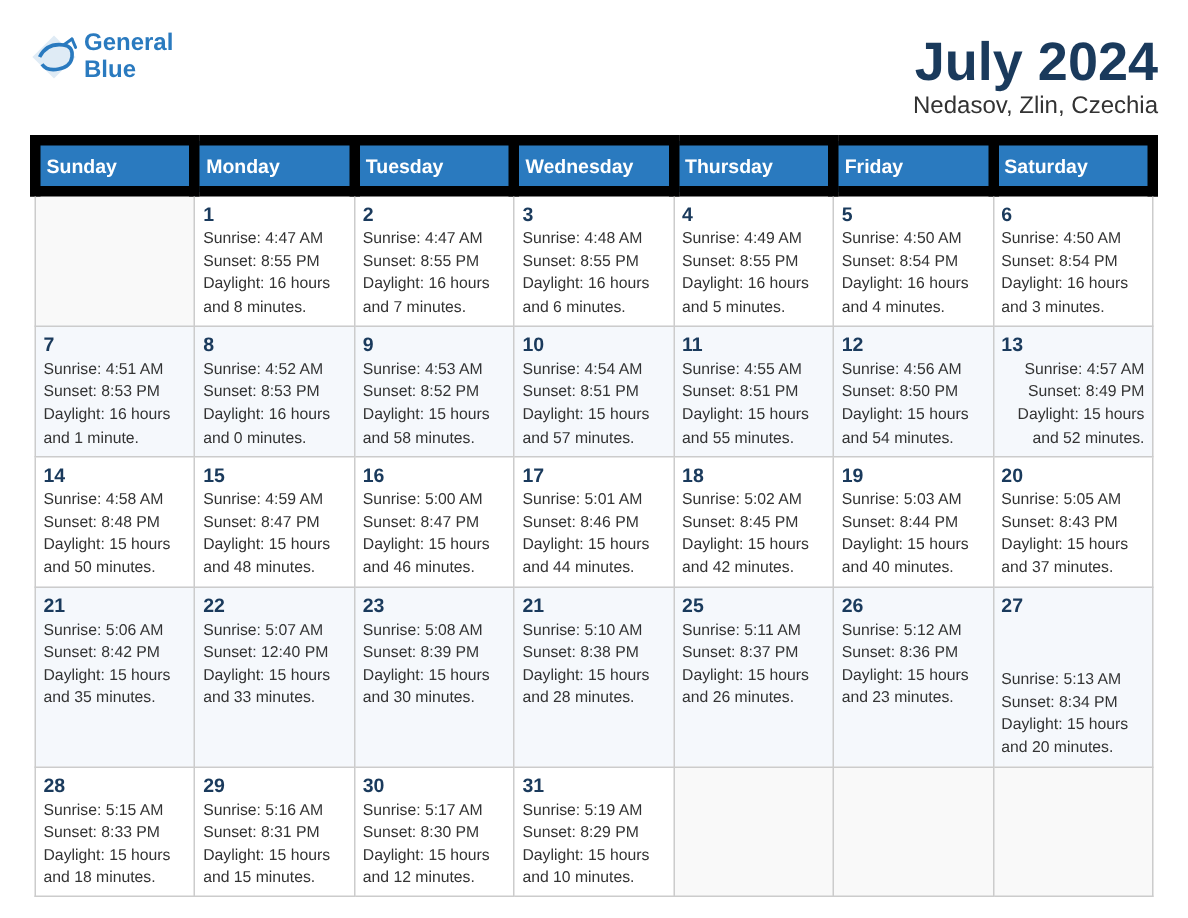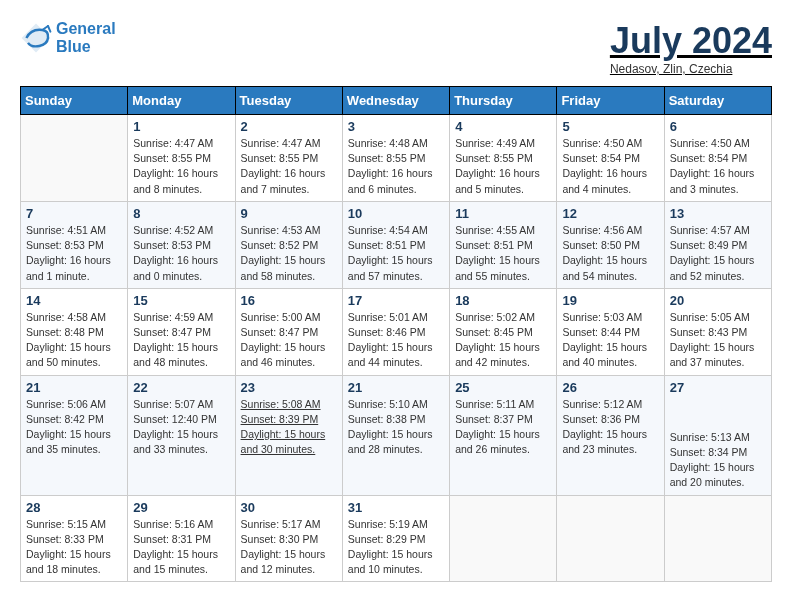--- a/index.html
+++ b/index.html
@@ -28,44 +28,44 @@
     }
     .logo-text span {
       color: #2a7abf;
     }
     .logo-icon {
       width: 32px;
       height: 32px;
       margin-right: 4px;
     }
     .title-block {
-      text-decoration: underline;
+      text-align: right;
     }
     .month-title {
       font-size: 36px;
       font-weight: bold;
       color: #1a3a5c;
     }
     .subtitle {
-      font-size: 12px;
+      font-size: 16px;
       color: #333;
     }
     table {
       width: 100%;
       border-collapse: collapse;
       font-size: 11px;
     }
     thead tr th {
       background-color: #2a7abf;
       color: #fff;
       padding: 6px 4px;
       text-align: left;
       font-size: 13px;
       font-weight: bold;
-      border: 1px solid #000000;
+      border: 7px solid #000000;
     }
     tbody tr td {
       border: 1px solid #ccc;
       vertical-align: top;
       padding: 4px 5px;
       min-height: 80px;
       height: 80px;
       width: calc(100% / 7);
     }
     tbody tr td.empty {
@@ -208,21 +208,21 @@
         </td>
         <td>
           <span class="day-number">12</span>
           <div class="day-info" style="white-space: pre-line;">Sunrise: 4:56 AM
 Sunset: 8:50 PM
 Daylight: 15 hours
 and 54 minutes.</div>
         </td>
         <td>
           <span class="day-number">13</span>
-          <div class="day-info" style="white-space: pre-line;">Sunrise: 4:57 AM
+          <div class="day-info" style="white-space: pre-line; text-align: right;">Sunrise: 4:57 AM
 Sunset: 8:49 PM
 Daylight: 15 hours
 and 52 minutes.</div>
         </td>
       </tr>
       <tr>
         <td>
           <span class="day-number">14</span>
           <div class="day-info" style="white-space: pre-line;">Sunrise: 4:58 AM
 Sunset: 8:48 PM
@@ -282,21 +282,21 @@
         </td>
         <td>
           <span class="day-number">22</span>
           <div class="day-info" style="white-space: pre-line;">Sunrise: 5:07 AM
 Sunset: 12:40 PM
 Daylight: 15 hours
 and 33 minutes.</div>
         </td>
         <td>
           <span class="day-number">23</span>
-          <div class="day-info" style="white-space: pre-line; text-decoration: underline;">Sunrise: 5:08 AM
+          <div class="day-info" style="white-space: pre-line;">Sunrise: 5:08 AM
 Sunset: 8:39 PM
 Daylight: 15 hours
 and 30 minutes.</div>
         </td>
         <td>
           <span class="day-number">21</span>
           <div class="day-info" style="white-space: pre-line;">Sunrise: 5:10 AM
 Sunset: 8:38 PM
 Daylight: 15 hours
 and 28 minutes.</div>

